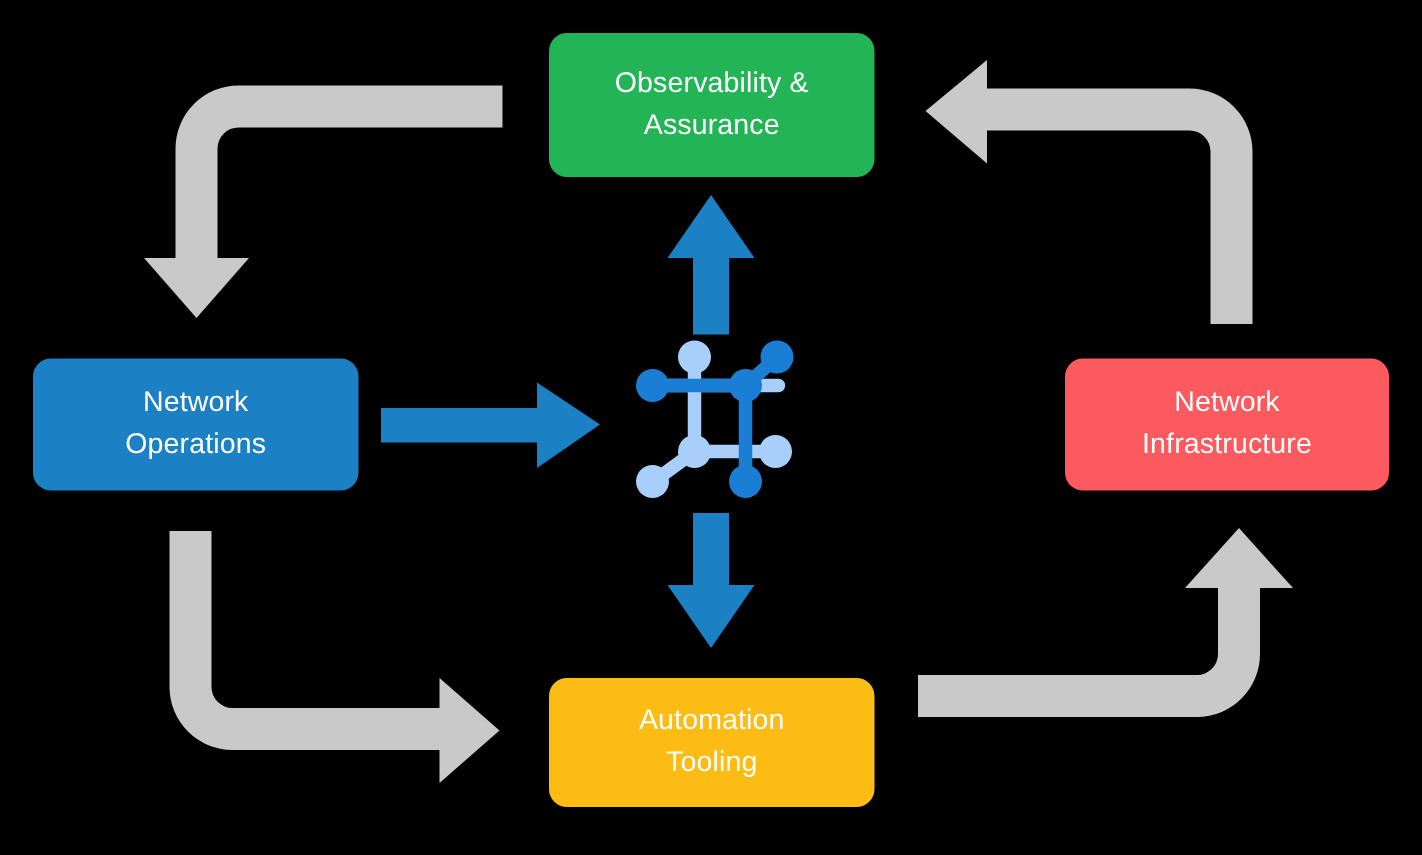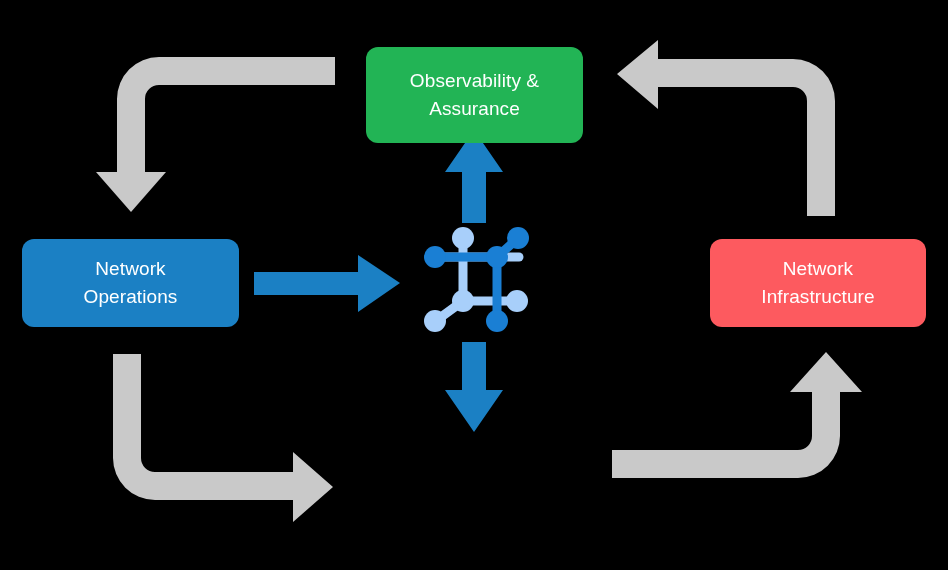--- a/index.html
+++ b/index.html
@@ -30,21 +30,20 @@
     white-space: pre-line;
     box-sizing: border-box;
     padding: 4px 10px;
   }
   #box-observability {
     left: 366px;
     top: 22px;
     width: 217px;
     height: 96px;
     background: #22b455;
-    margin-top: 25px;
   }
   #box-network-operations {
     left: 22px;
     top: 239px;
     width: 217px;
     height: 88px;
     background: #1b80c4;
   }
   #box-network-infrastructure {
     left: 710px;
@@ -199,14 +198,16 @@
 
   <div class="node-box" id="box-observability">Observability &amp;
 Assurance</div>
 
   <div class="node-box" id="box-network-operations">Network
 Operations</div>
 
   <div class="node-box" id="box-network-infrastructure">Network
 Infrastructure</div>
 
+  <div class="node-box" id="box-automation-tooling">Automation
+Tooling</div>
 
 </div>
 
 </body></html>

